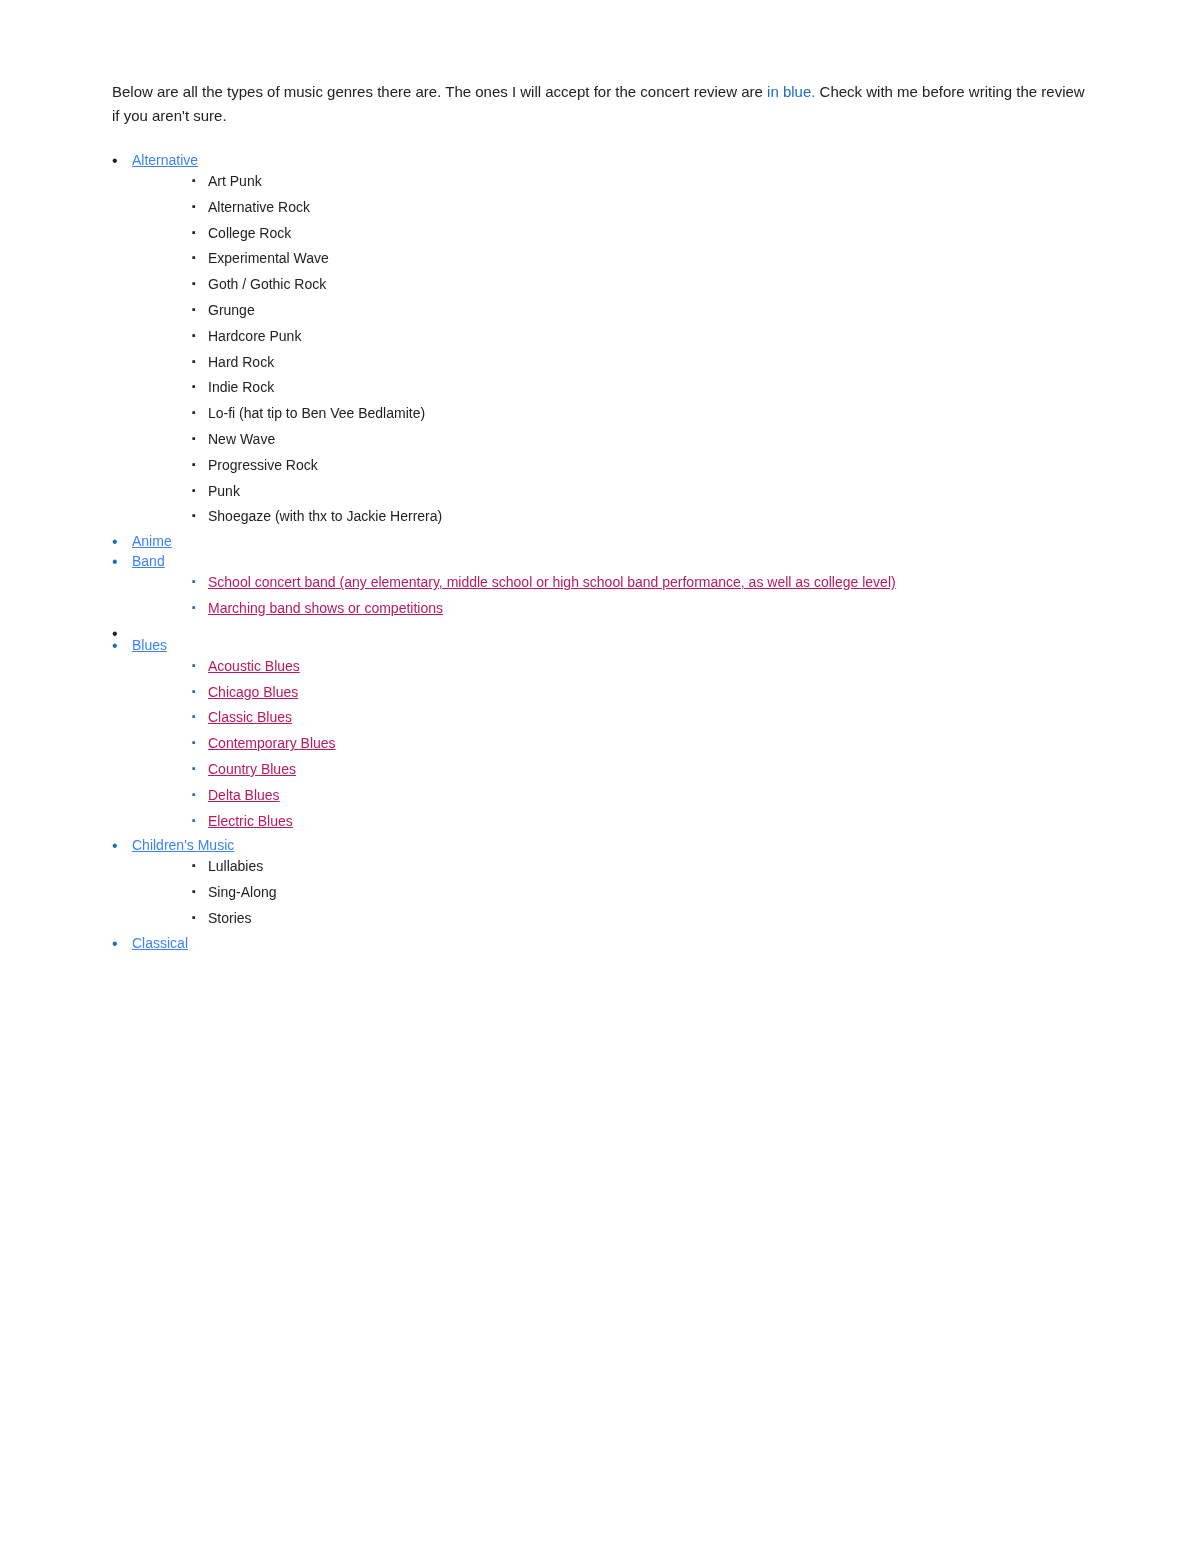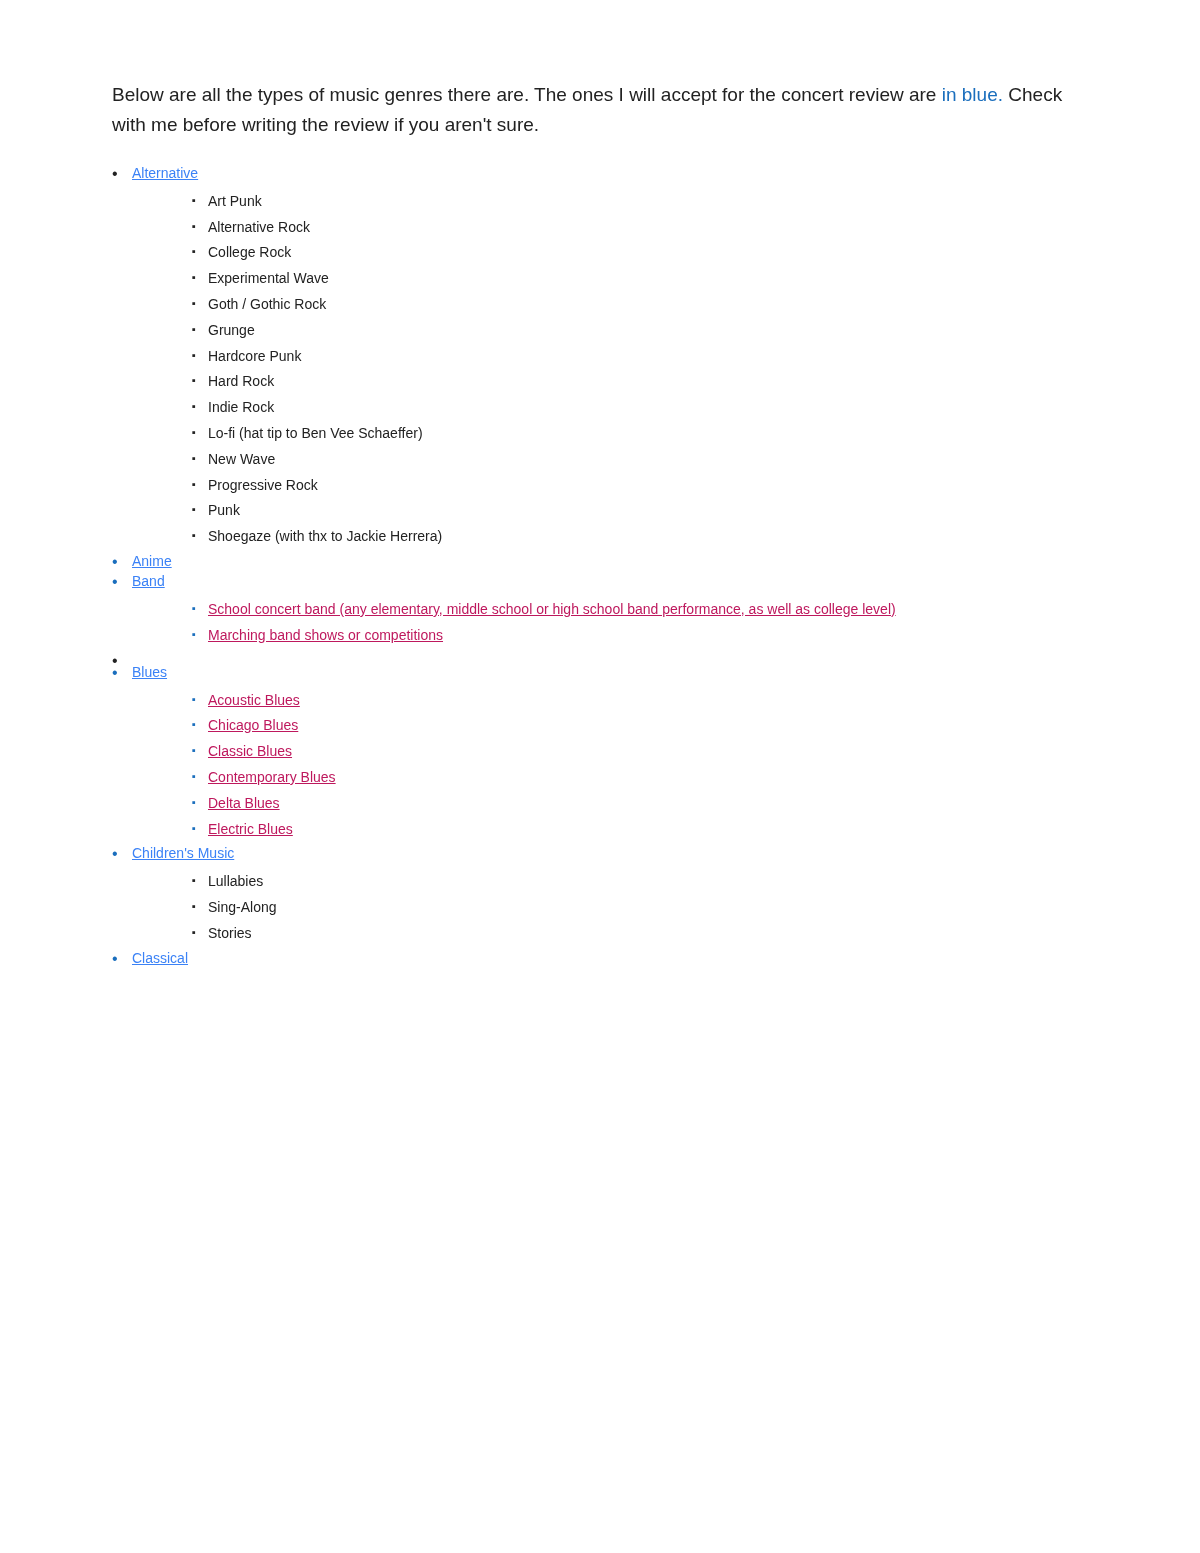--- a/index.html
+++ b/index.html
@@ -12,21 +12,21 @@
       font-family: Arial, sans-serif;
       font-size: 14px;
       color: #222;
       background: #fff;
       width: 1200px;
       min-height: 1553px;
       padding: 80px 112px;
     }
 
     .intro-text {
-      font-size: 19px;
+      font-size: 15px;
       line-height: 1.6;
       margin-bottom: 24px;
       color: #222;
     }
 
     .blue-text {
       color: #1a6ebd;
     }
 
     ul.top-level {
@@ -59,21 +59,21 @@
       color: #3b82f6;
     }
 
     .category-label.black {
       color: #3b82f6;
     }
 
     ul.sub-level {
       list-style: none;
       padding-left: 60px;
-      margin-top: 9px;
+      margin-top: 2px;
     }
 
     ul.sub-level > li {
       position: relative;
       padding-left: 16px;
       margin-bottom: 2px;
       font-size: 14px;
       line-height: 1.7;
     }
 
@@ -114,39 +114,40 @@
 <li><span class="category-label black">Alternative</span><ul class="sub-level">
         <li><span class="sub-black">Art Punk</span></li>
         <li><span class="sub-black">Alternative Rock</span></li>
         <li><span class="sub-black">College Rock</span></li>
         <li><span class="sub-black">Experimental Wave</span></li>
         <li><span class="sub-black">Goth / Gothic Rock</span></li>
         <li><span class="sub-black">Grunge</span></li>
         <li><span class="sub-black">Hardcore Punk</span></li>
         <li><span class="sub-black">Hard Rock</span></li>
         <li><span class="sub-black">Indie Rock</span></li>
-        <li><span class="sub-black">Lo-fi (hat tip to Ben Vee Schaeffer)</span></li>
+        <li><span class="sub-black">Lo-fi (hat tip to Ben Vee Bedlamite)</span></li>
         <li><span class="sub-black">New Wave</span></li>
         <li><span class="sub-black">Progressive Rock</span></li>
         <li><span class="sub-black">Punk</span></li>
         <li><span class="sub-black">Shoegaze (with thx to Jackie Herrera)</span></li>
       </ul></li>
     <li class="blue-item"><span class="category-label">Anime</span></li>
     <li class="blue-item"><span class="category-label">Band</span><ul class="sub-level">
         <li class="blue-item"><span class="sub-blue">School concert band (any elementary, middle school or high school band performance, as well as college level)</span></li>
         <li class="blue-item"><span class="sub-blue">Marching band shows or competitions</span></li>
       </ul></li>
     <li style="list-style: none; padding-left: 0px; margin-bottom: 0px;">
       <div class="spacer"></div>
     </li>
     <li class="blue-item"><span class="category-label">Blues</span><ul class="sub-level">
         <li class="blue-item"><span class="sub-blue">Acoustic Blues</span></li>
         <li class="blue-item"><span class="sub-blue">Chicago Blues</span></li>
         <li class="blue-item"><span class="sub-blue">Classic Blues</span></li>
         <li class="blue-item"><span class="sub-blue">Contemporary Blues</span></li>
+        <li class="blue-item"><span class="sub-blue">Country Blues</span></li>
         <li class="blue-item"><span class="sub-blue">Delta Blues</span></li>
         <li class="blue-item"><span class="sub-blue">Electric Blues</span></li>
       </ul></li>
     <li class="blue-item"><span class="category-label">Children's Music</span><ul class="sub-level">
         <li><span class="sub-black">Lullabies</span></li>
         <li><span class="sub-black">Sing-Along</span></li>
         <li><span class="sub-black">Stories</span></li>
       </ul></li>
     <li class="blue-item"><span class="category-label">Classical</span></li>
   </ul>

